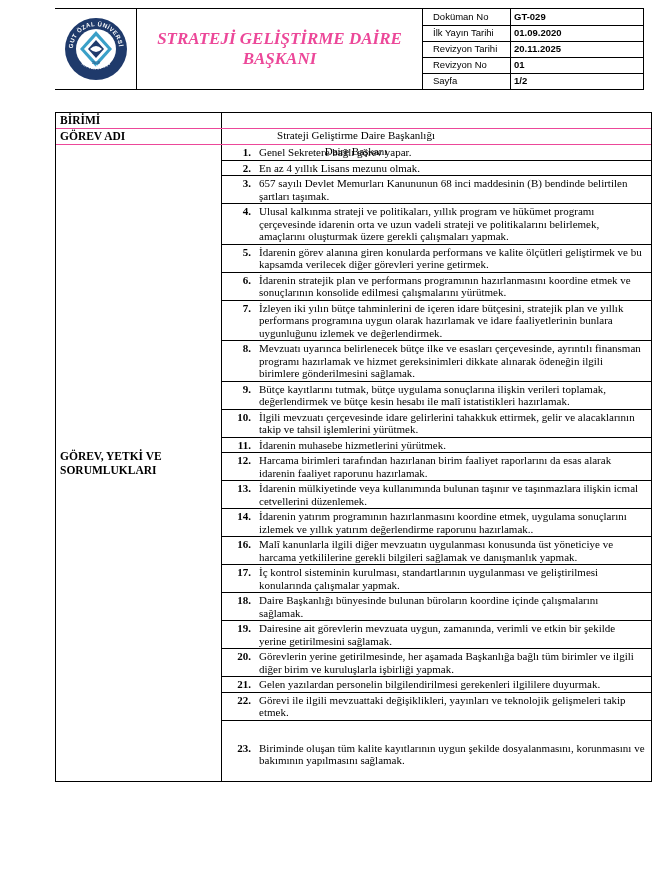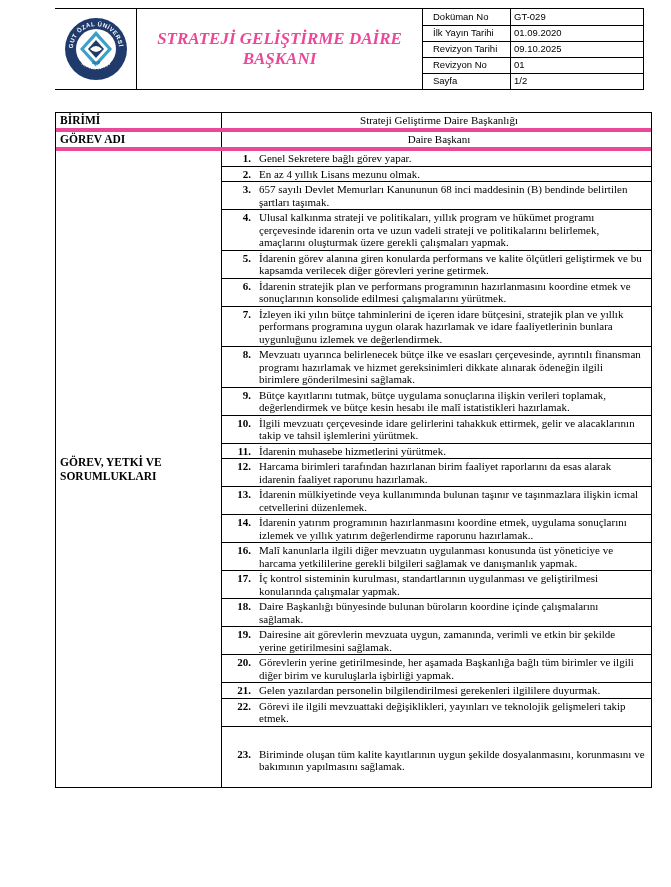--- a/index.html
+++ b/index.html
@@ -7,27 +7,27 @@
 
   
   .hdr { position: absolute; left: 55px; top: 8px; width: 589px; height: 80px; border-top: 1px solid #000; border-bottom: 1px solid #000; }
   .hdr .logo-cell { position: absolute; left: 0; top: 0; width: 81px; height: 80px; border-right: 1px solid #000; display: flex; align-items: center; justify-content: center; }
   .hdr .title-cell { position: absolute; left: 82px; top: 0; width: 285px; height: 80px; border-right: 1px solid #000; display: flex; align-items: center; justify-content: center; text-align: center; }
   .hdr .title { font-family: "Liberation Serif", serif; font-style: italic; font-weight: bold; font-size: 17px; line-height: 20px; color: #ec4899; }
   .hdr .meta { position: absolute; left: 368px; top: 0; width: 221px; height: 80px; }
   .meta-row { position: absolute; left: 0; width: 221px; height: 16px; border-bottom: 1px solid #000; font-family: "Liberation Sans", sans-serif; font-size: 9.5px; }
   .meta-row:last-child { border-bottom: none; }
   .meta-row .k { position: absolute; left: 3px; top: 2px; width: 80px; margin-left: 7px; }
-  .meta-row .v { position: absolute; left: 91px; top: 2px; font-weight: normal; }
+  .meta-row .v { position: absolute; left: 91px; top: 2px; font-weight: bold; }
   .meta-div { position: absolute; left: 87px; top: 0; width: 1px; height: 80px; background: #000; }
   .meta-right { position: absolute; right: 0; top: 0; width: 1px; height: 80px; background: #000; }
 
   
   .main { position: absolute; left: 55px; top: 112px; width: 595px; border-top: 1px solid #000; border-left: 1px solid #000; border-right: 1px solid #000; }
-  .row2 { display: flex; border-bottom: 4px solid #ec4899; height: 15px; }
+  .row2 { display: flex; border-bottom: 1px solid #ec4899; height: 15px; flex-direction: column; }
   .row2 .lab { width: 166px; border-right: 1px solid #000; font-weight: bold; font-size: 11.5px; line-height: 15px; padding-left: 4px; box-sizing: border-box; }
   .row2 .val { flex: 1; font-size: 11px; line-height: 15px; padding-left: 5px; text-align: center; }
   .duties { display: flex; border-bottom: 1px solid #000; }
   .duties .lab { width: 166px; border-right: 1px solid #000; font-weight: bold; font-size: 11.5px; line-height: 14px; padding-left: 4px; box-sizing: border-box; display: flex; align-items: center; }
   .duties .list { flex: 1; }
   .item { display: flex; border-bottom: 1px solid #000; font-size: 11px; line-height: 12.5px; padding: 1px 6px 1px 5px; }
   .item:last-child { border-bottom: none; padding-bottom: 14px; margin-top: 20px; }
   .item .num { width: 24px; text-align: right; padding-right: 8px; font-weight: bold; flex-shrink: 0; }
   .item .txt { flex: 1; }
 </style>
@@ -63,21 +63,21 @@
     <div class="meta-row" style="top:0">
       <span class="k">Doküman No</span>
       <span class="v">GT-029</span>
     </div>
     <div class="meta-row" style="top:16px">
       <span class="k">İlk Yayın Tarihi</span>
       <span class="v">01.09.2020</span>
     </div>
     <div class="meta-row" style="top:32px">
       <span class="k">Revizyon Tarihi</span>
-      <span class="v">09.10.2025</span>
+      <span class="v">20.11.2025</span>
     </div>
     <div class="meta-row" style="top:48px">
       <span class="k">Revizyon No</span>
       <span class="v">01</span>
     </div>
     <div class="meta-row" style="top:64px">
       <span class="k">Sayfa</span>
       <span class="v">1/2</span>
     </div>
   </div>

